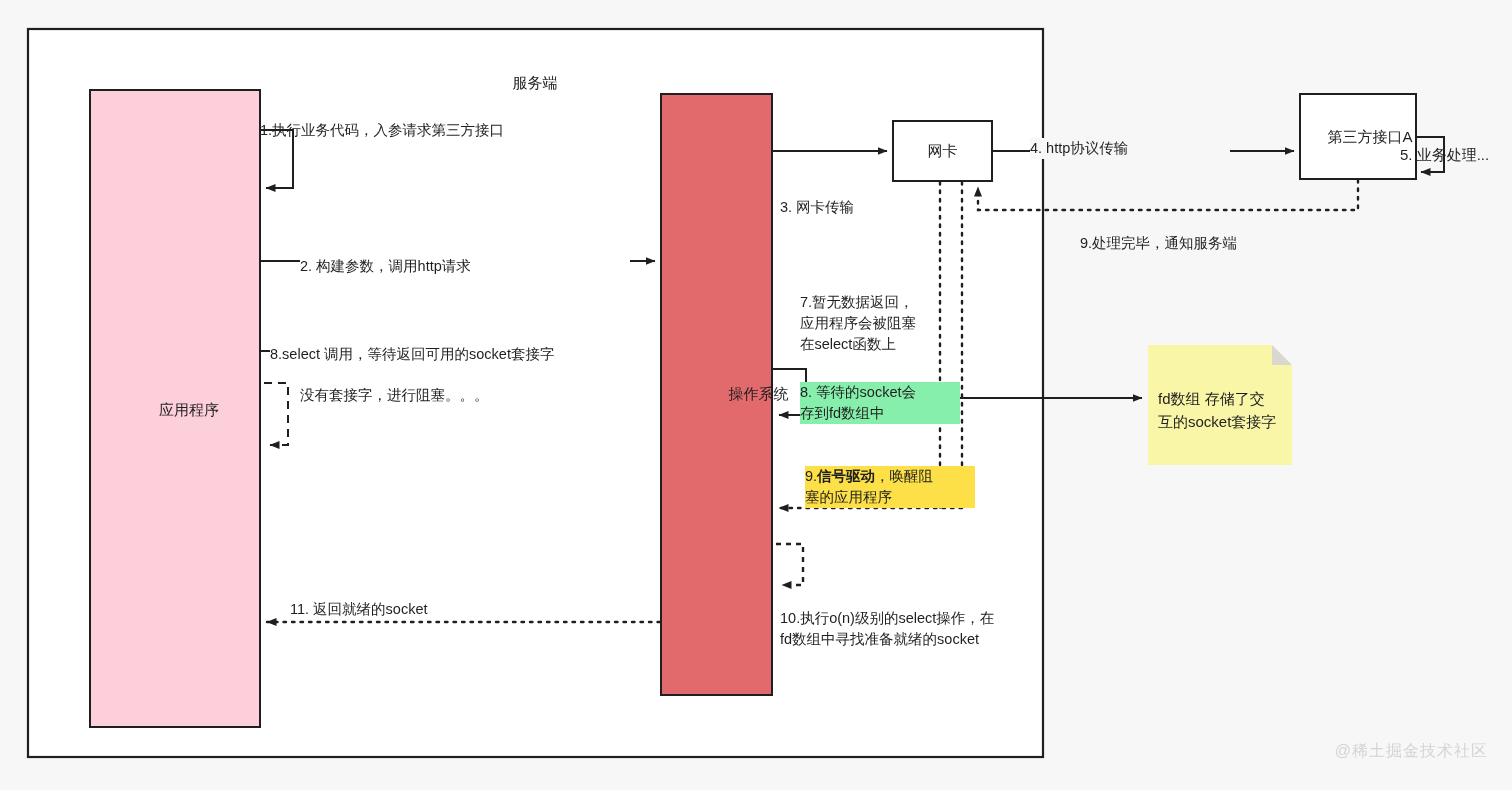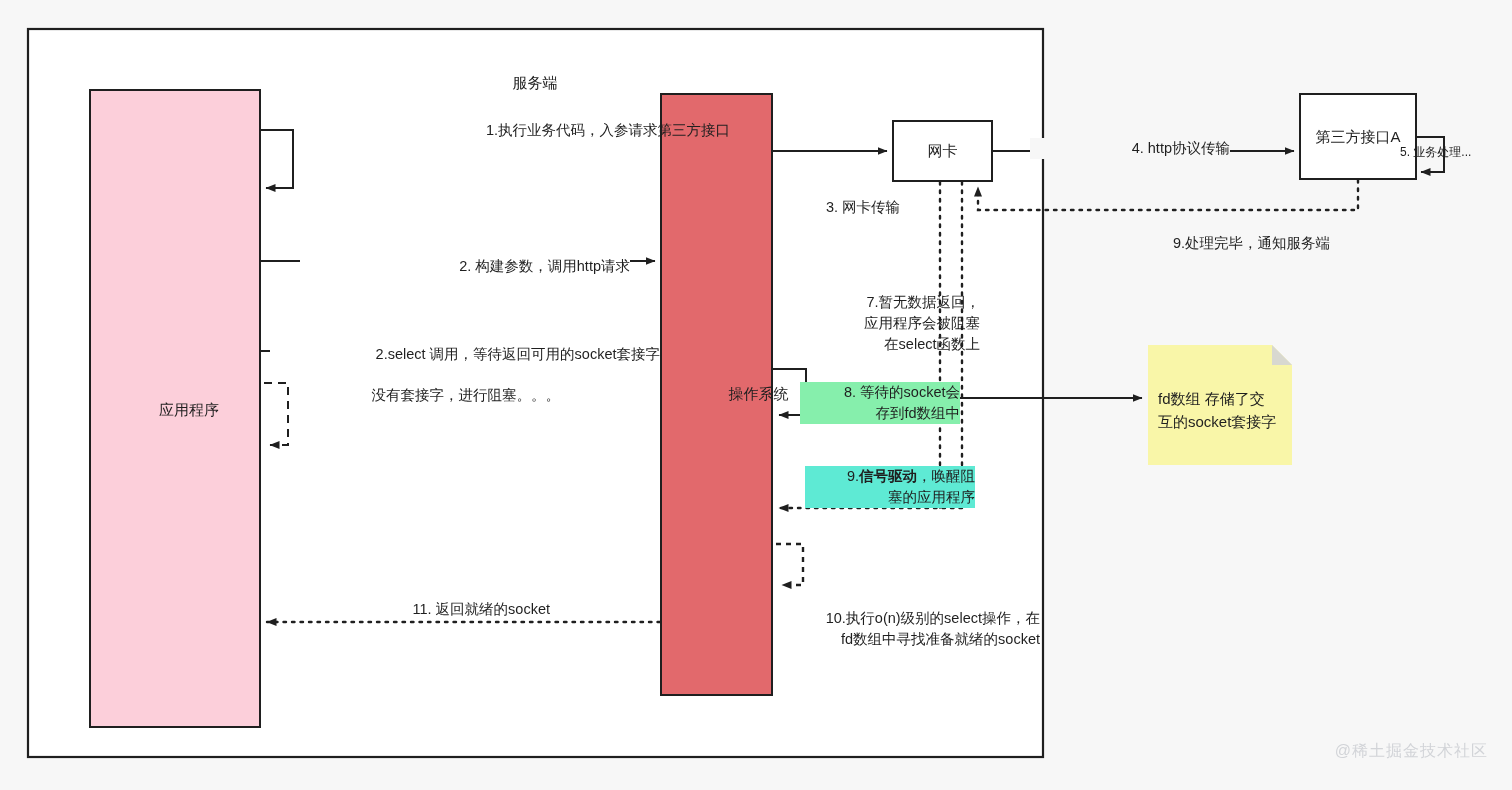--- a/index.html
+++ b/index.html
@@ -27,21 +27,21 @@
     line-height: 1.35;
     text-align: center;
     white-space: pre-line;
     pointer-events: none;
   }
   .msg-label {
     position: absolute;
     color: #1f1f1f;
     font-size: 14.5px;
     line-height: 1.45;
-    text-align: right;
+    text-align: left;
     white-space: pre-line;
   }
   .msg-label b { font-weight: bold; }
   .title-label {
     position: absolute;
     color: #1f1f1f;
     font-size: 15px;
     text-align: center;
   }
   .watermark {
@@ -145,47 +145,47 @@
 </svg>
 
 <div class="title-label" style="left:455px; top:74px; width:160px;">服务端</div>
 
 <div class="node-label" style="left:104px; top:400px; width:170px;">应用程序</div>
 
 <div class="node-label" style="left:661px; top:384px; width:111px;padding-left:42px;">操作系统</div>
 
 <div class="node-label" style="left:893px; top:141px; width:99px;">网卡</div>
 
-<div class="node-label" style="left:1300px; top:127px; width:116px;">第三方接口A</div>
+<div class="node-label" style="left:1300px; top:127px; width:116px;padding-left:12px;">第三方接口A</div>
 
 <div class="node-label" style="left:1158px; top:388px; width:130px; text-align:left; line-height:1.5;">fd数组 存储了交
 互的socket套接字</div>
 
 <div class="msg-label" style="left:260px; top:120px; width:470px;">1.执行业务代码，入参请求第三方接口</div>
 
 <div class="msg-label" style="left:300px; top:256px; width:330px; background:#ffffff;">2. 构建参数，调用http请求</div>
 
 <div class="msg-label" style="left:780px; top:159px; width:120px;margin-top:38px;">3. 网卡传输</div>
 
 <div class="msg-label" style="left:1030px; top:138px; width:200px; background:#f7f7f7;">4. http协议传输</div>
 
-<div class="msg-label" style="left:1400px; top:144px; width:112px; text-align:left; font-size:12px;">5. 业务处理...</div>
+<div class="msg-label" style="left:1400px; top:144px; width:112px; text-align:left; font-size:15px;">5. 业务处理...</div>
 
-<div class="msg-label" style="left:270px; top:344px; width:390px; background:#ffffff;">2.select 调用，等待返回可用的socket套接字</div>
+<div class="msg-label" style="left:270px; top:344px; width:390px; background:#ffffff;">8.select 调用，等待返回可用的socket套接字</div>
 
 <div class="msg-label" style="left:300px; top:385px; width:260px;">没有套接字，进行阻塞。。。</div>
 
 <div class="msg-label" style="left:800px; top:292px; width:180px;">7.暂无数据返回，
 应用程序会被阻塞
 在select函数上</div>
 
 <div class="msg-label" style="left:800px; top:382px; width:160px; background:#86efac;">8. 等待的socket会
 存到fd数组中</div>
 
-<div class="msg-label" style="left:805px; top:466px; width:170px; background:#5eead4;"><span>9.</span><b>信号驱动</b><span>，唤醒阻
+<div class="msg-label" style="left:805px; top:466px; width:170px; background:#fde047;"><span>9.</span><b>信号驱动</b><span>，唤醒阻
 塞的应用程序</span></div>
 
 <div class="msg-label" style="left:1080px; top:233px; width:250px;">9.处理完毕，通知服务端</div>
 
 <div class="msg-label" style="left:780px; top:608px; width:260px;">10.执行o(n)级别的select操作，在
 fd数组中寻找准备就绪的socket</div>
 
 <div class="msg-label" style="left:290px; top:599px; width:260px; background:#ffffff;">11. 返回就绪的socket</div>
 
 <div class="watermark">@稀土掘金技术社区</div>

